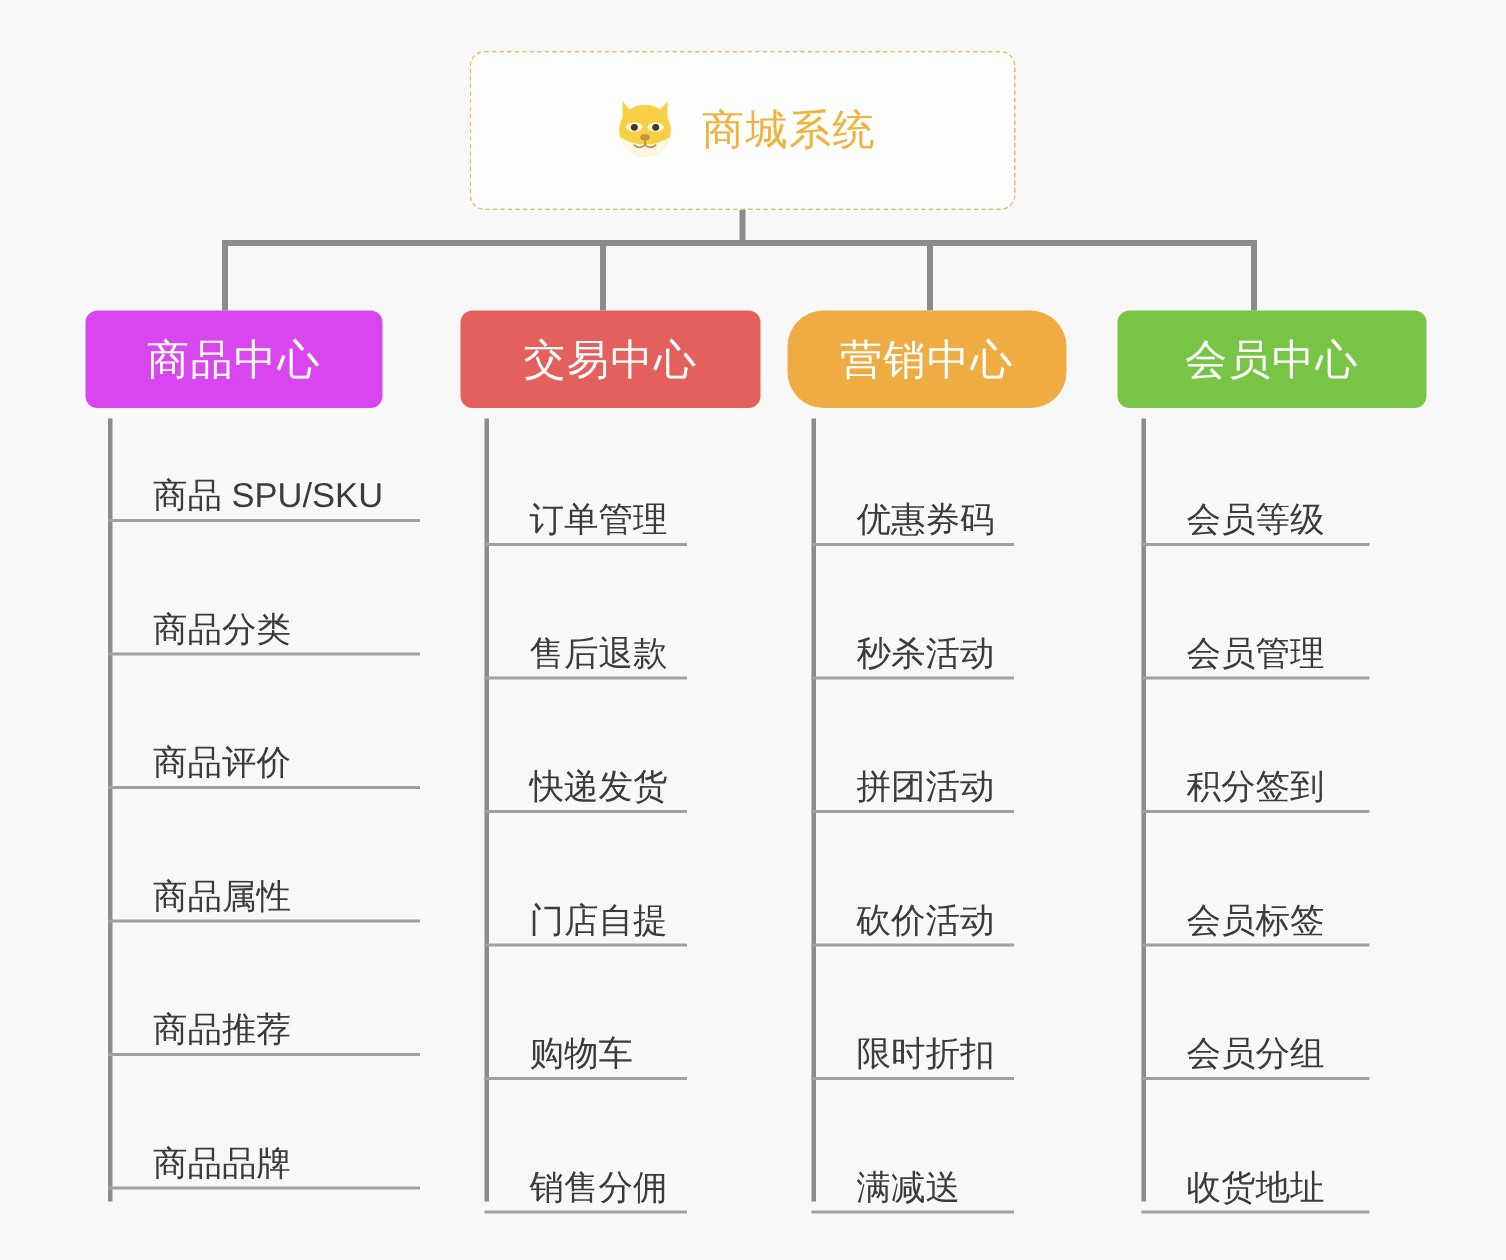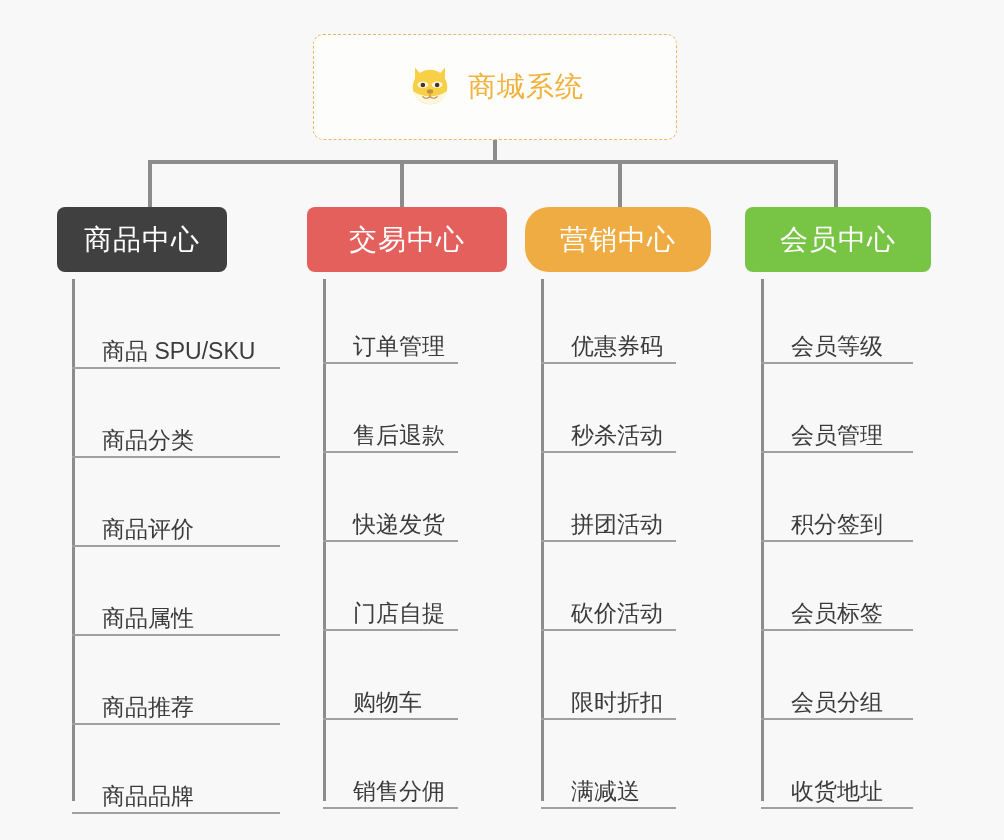--- a/index.html
+++ b/index.html
@@ -129,25 +129,25 @@
   </div>
 
   <div class="conn conn-v" style="left:493px; top:140px; height:22px;"></div>
   <div class="conn conn-h" style="left:148px; top:160px; width:690px;"></div>
   <div class="conn conn-v" style="left:148px; top:160px; height:47px;"></div>
   <div class="conn conn-v" style="left:400px; top:160px; height:47px;"></div>
   <div class="conn conn-v" style="left:618px; top:160px; height:47px;"></div>
   <div class="conn conn-v" style="left:834px; top:160px; height:47px;"></div>
 
   <div class="column" style="left:0px;">
-    <div class="cat-box" style="left:57px; width:170px; background:#404040;">
+    <div class="cat-box" style="left:57px; width:198px; background:#d946ef;">
       <span>商品中心</span>
     </div>
     <div class="spine" style="left:72px; top:72px; height:522px;"></div>
-    <ul class="leaf-list" style="left:72px; top:73px; width:208px;">
+    <ul class="leaf-list" style="left:72px; top:52px; width:208px;">
       <li class="leaf-item">
         <span class="leaf-label">商品 SPU/SKU</span>
       </li>
       <li class="leaf-item">
         <span class="leaf-label">商品分类</span>
       </li>
       <li class="leaf-item">
         <span class="leaf-label">商品评价</span>
       </li>
       <li class="leaf-item">
@@ -210,21 +210,21 @@
       <li class="leaf-item">
         <span class="leaf-label">限时折扣</span>
       </li>
       <li class="leaf-item">
         <span class="leaf-label">满减送</span>
       </li>
     </ul>
   </div>
 
   <div class="column" style="left:0px;">
-    <div class="cat-box" style="left:745px; width:186px; background:#78c445;">
+    <div class="cat-box" style="left:745px; width:206px; background:#78c445;">
       <span>会员中心</span>
     </div>
     <div class="spine" style="left:761px; top:72px; height:522px;"></div>
     <ul class="leaf-list" style="left:761px; top:68px; width:152px;">
       <li class="leaf-item">
         <span class="leaf-label">会员等级</span>
       </li>
       <li class="leaf-item">
         <span class="leaf-label">会员管理</span>
       </li>

